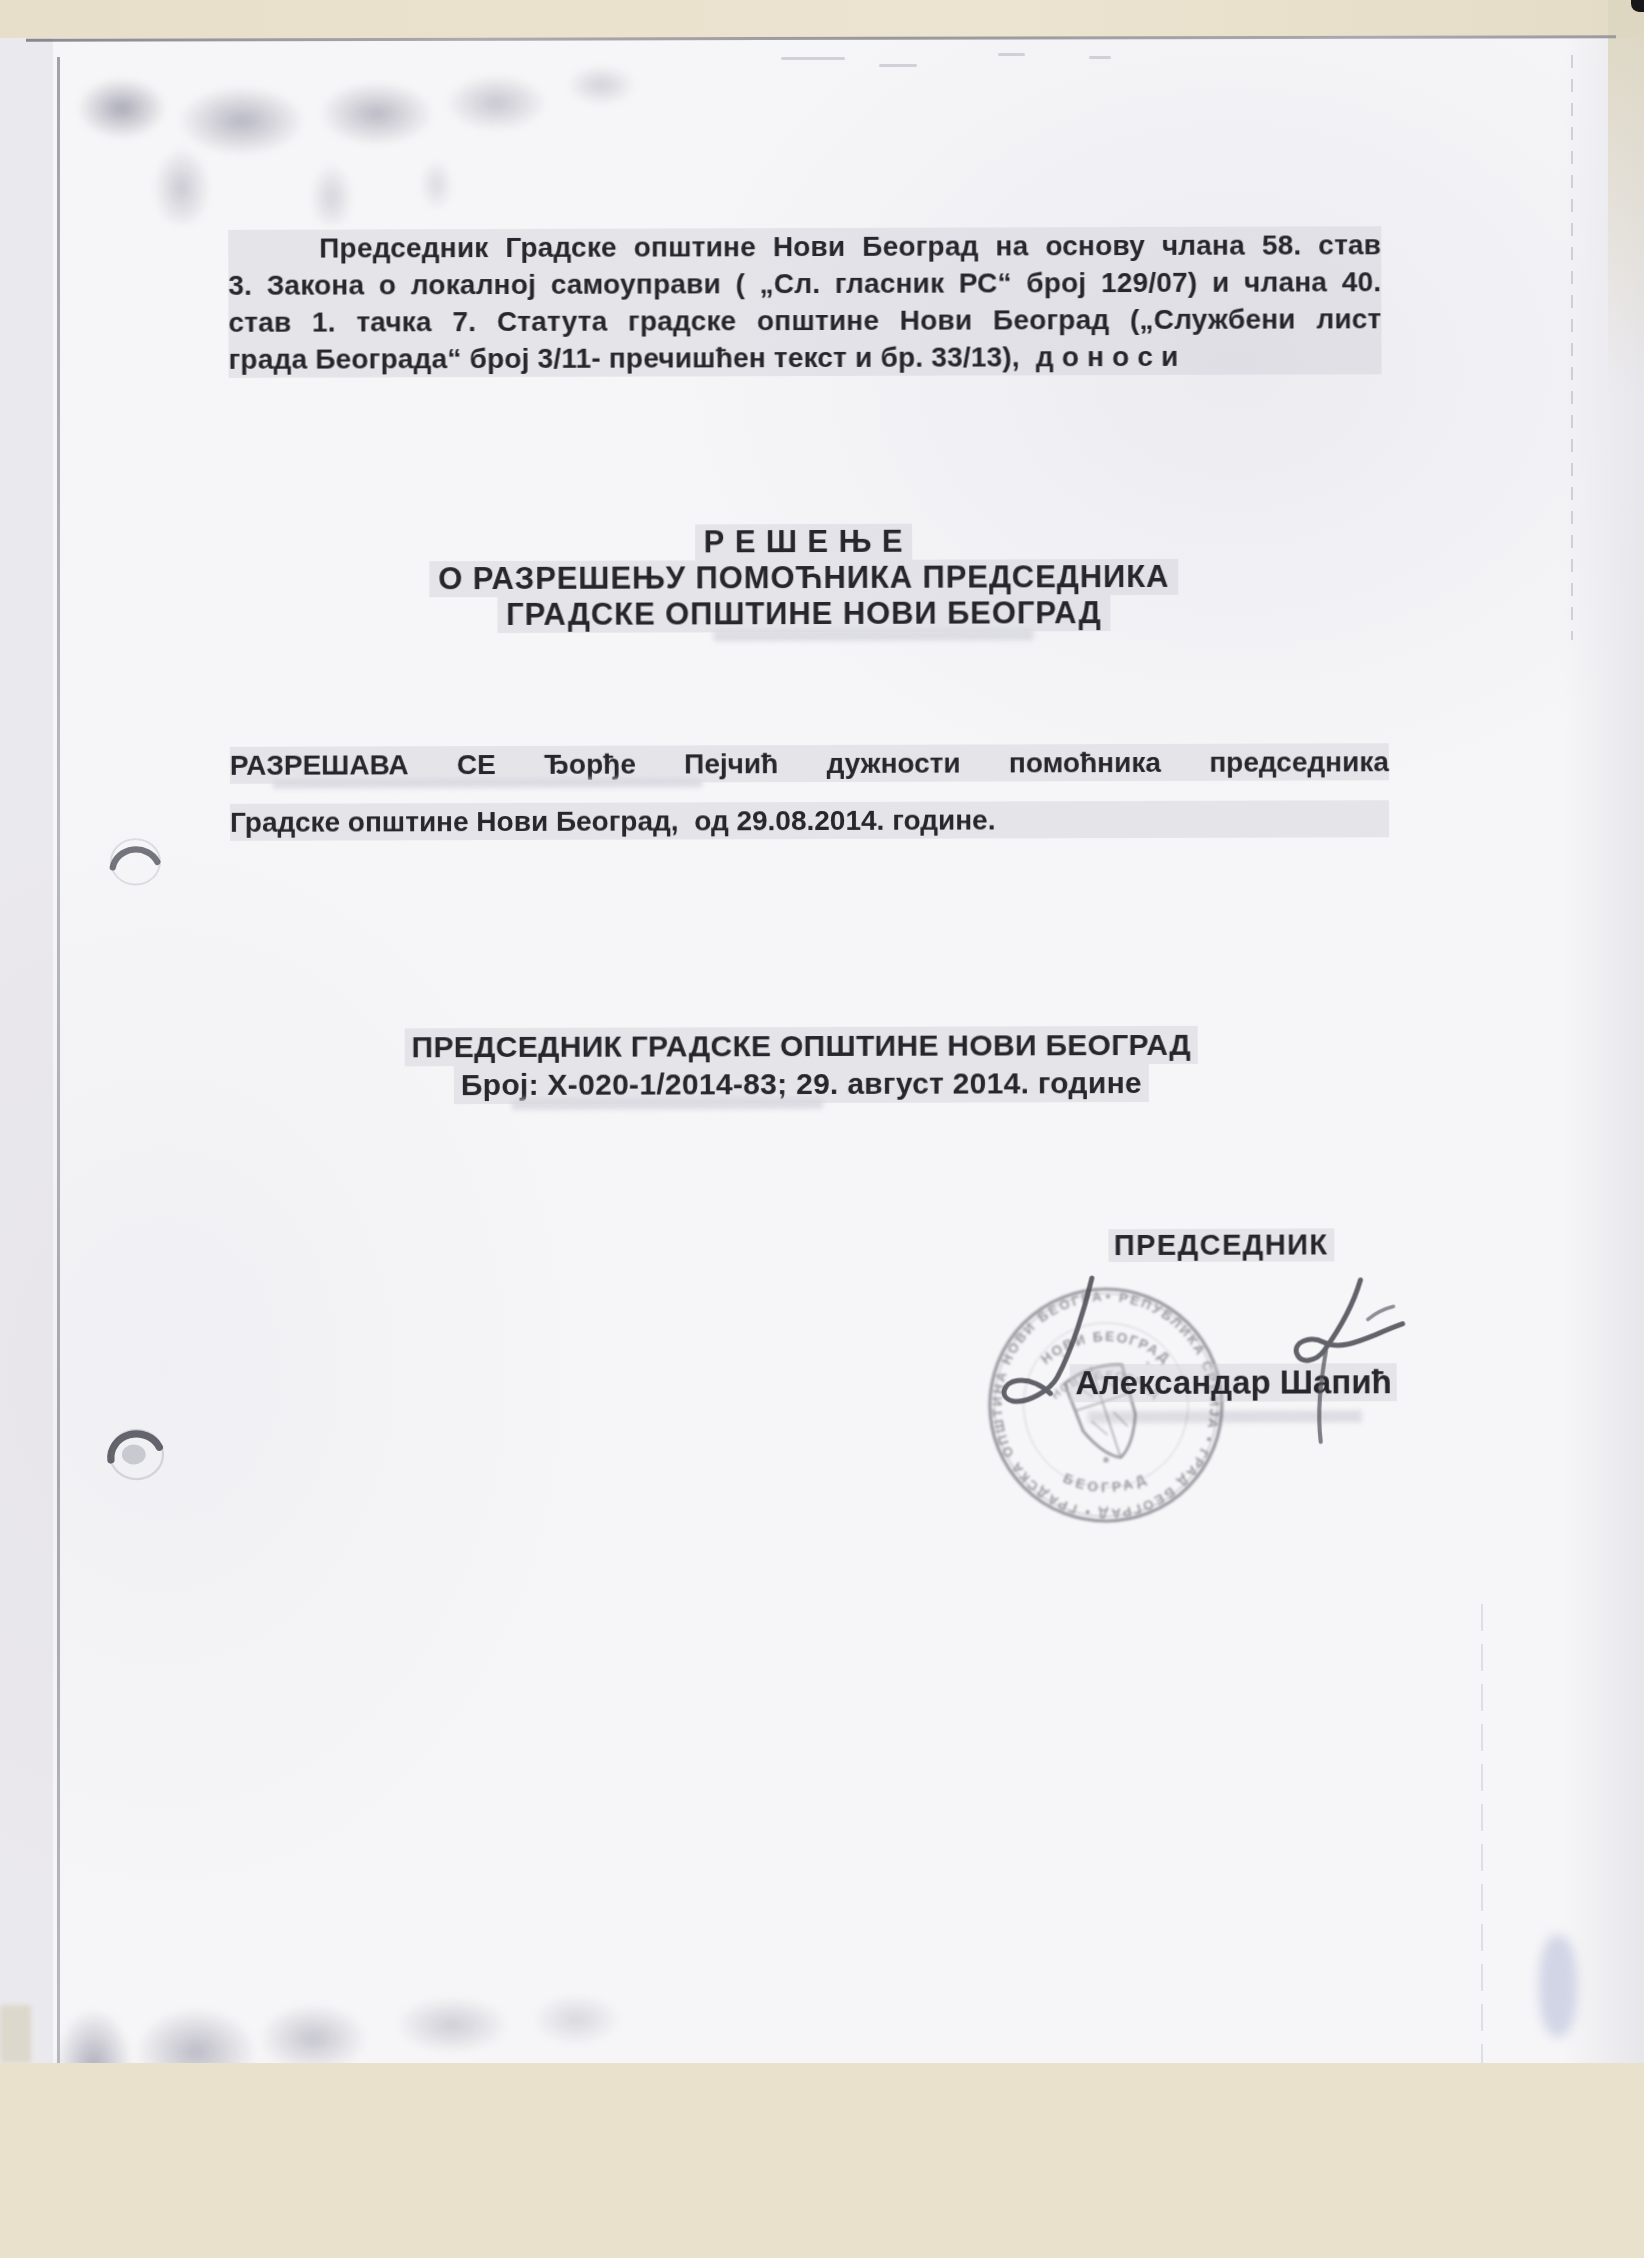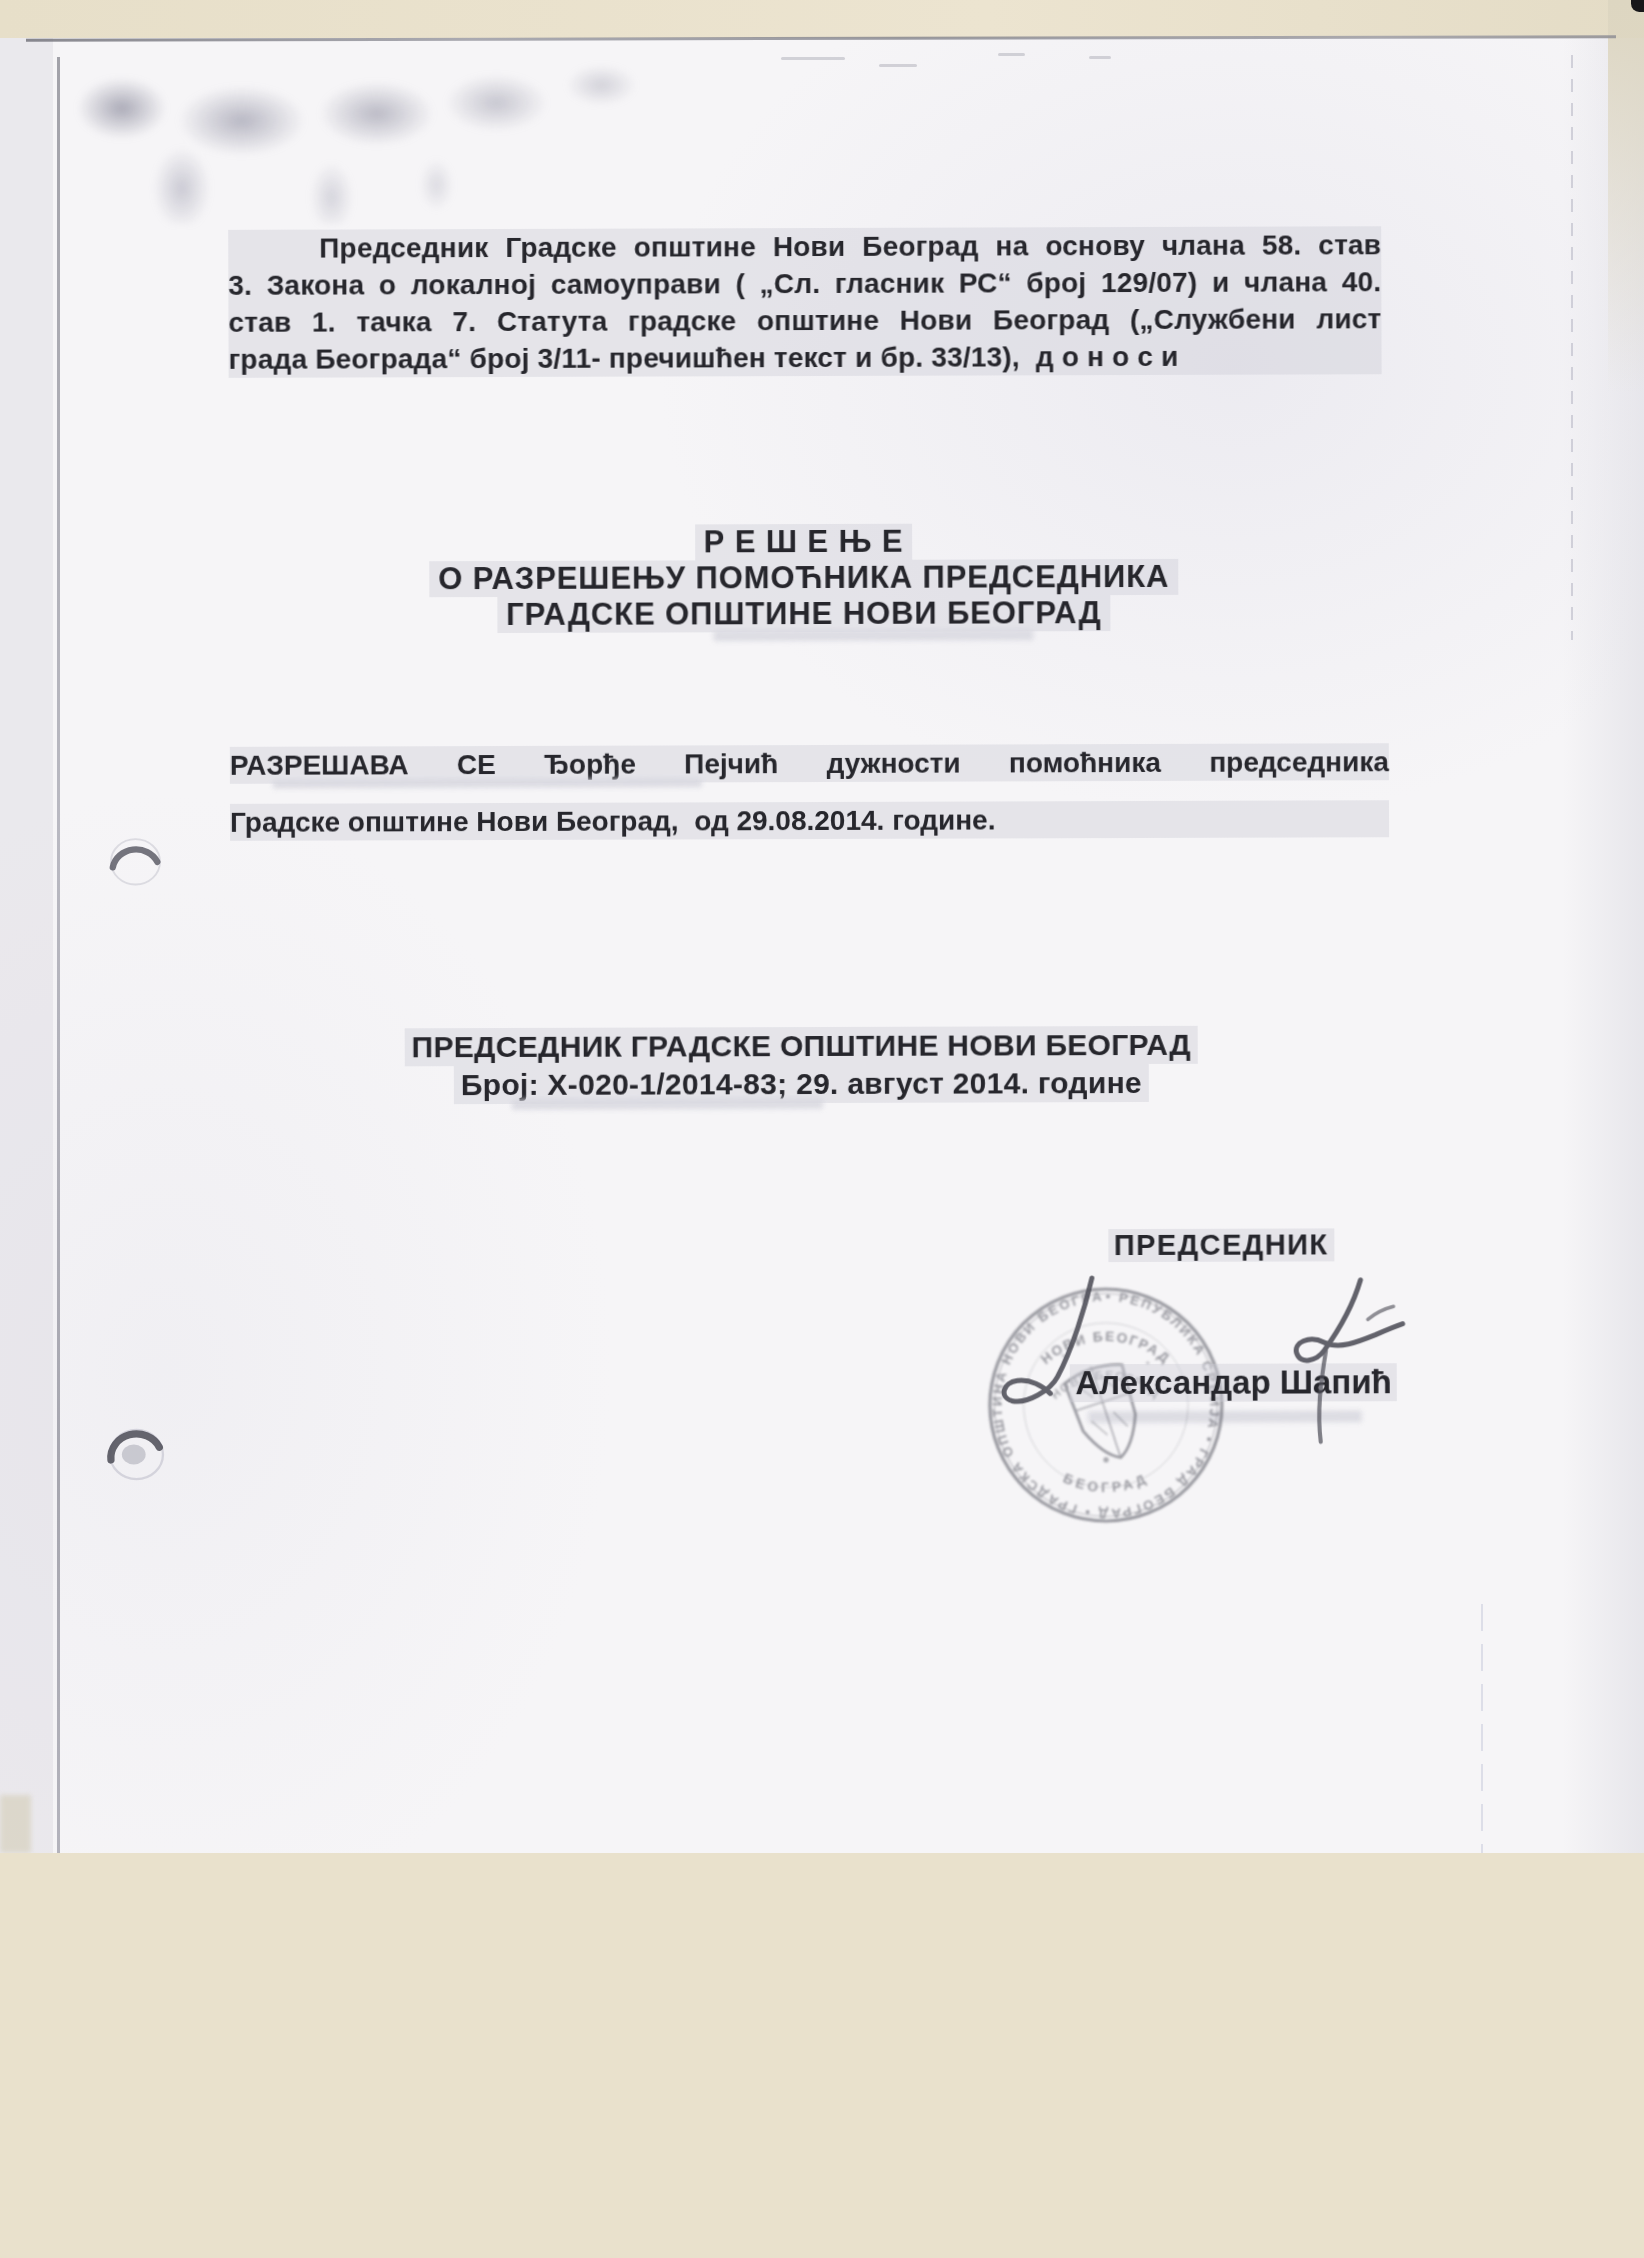--- a/index.html
+++ b/index.html
@@ -1,16 +1,16 @@
 <!DOCTYPE html>
 <html style="font-size:14.6px"><head>
 <meta charset="utf-8">
 <style>
   html,body{margin:0;padding:0;background:#e9e1cc;}
-  #scan{position:relative;width:1645px;height:1853px;overflow:hidden;background:#e9e1cc;
+  #scan{position:relative;width:1645px;height:2063px;overflow:hidden;background:#e9e1cc;
         font-family:"Liberation Sans",sans-serif;font-weight:bold;color:#26262c;}
   .paper{position:absolute;left:0;top:35px;width:1645px;height:2224px;background:#f6f5f7;
     background-image:
       radial-gradient(822px 640px at 75% 15%, rgba(232,231,238,.7), rgba(232,231,238,0) 70%),
       radial-gradient(640px 822px at 10% 60%, rgba(236,235,240,.6), rgba(236,235,240,0) 70%),
       linear-gradient(to left, rgba(190,190,202,.28), rgba(190,190,202,0) 82px);}
   .left-col{position:absolute;left:0;top:35px;width:53px;height:2224px;background:rgba(216,214,220,.38);}
   .strip-top{position:absolute;left:0;top:0;width:1645px;height:38px;
       background:linear-gradient(to right,#e7dfc9,#ece4d0 60%,#e4dcc6);}
   .corner-beige{position:absolute;right:0;top:0;width:37px;height:393px;

